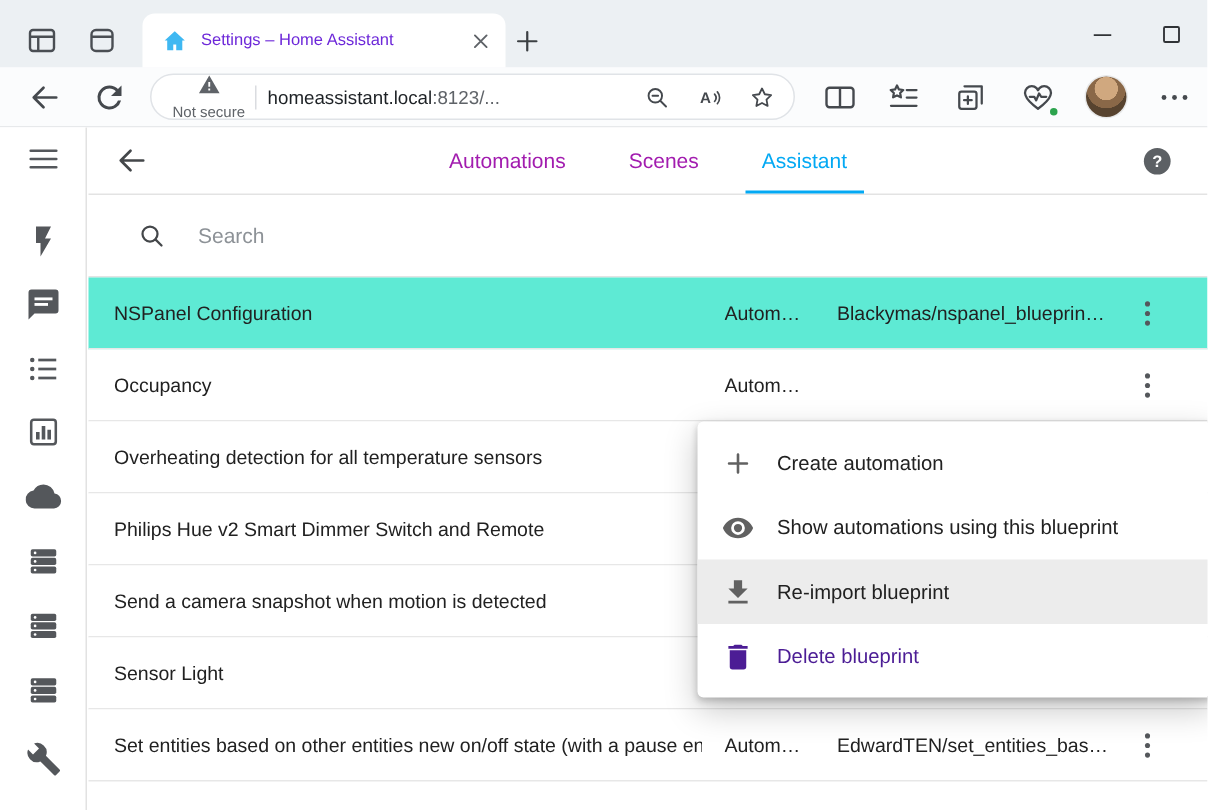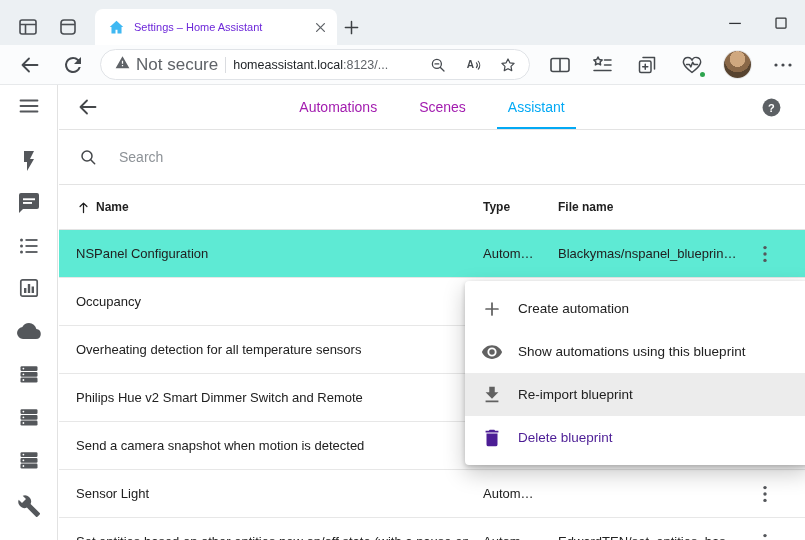--- a/index.html
+++ b/index.html
@@ -29,21 +29,21 @@
 
   
   .navbar { position: absolute; top: 45px; left: 0; right: 0; height: 40px; background: #fbfcfd; border-bottom: 1px solid #e7e9eb; }
   .nav-btn { position: absolute; top: 8px; width: 24px; height: 24px; color: #45494e; }
   .nb-back { left: 18px; } .nb-refresh { left: 61px; }
   .address {
     position: absolute; left: 100px; top: 4px; width: 430px; height: 31px; background: #fff;
     border: 1px solid #e0e3e7; border-radius: 16px; display: flex; align-items: center;
     gap: 7px; padding: 0 12px 0 14px;
   }
-  .sec-badge { display: flex; align-items: flex-start; gap: 6px; color: #5f6368; font-size: 17px; white-space: nowrap; }
+  .sec-badge { display: flex; align-items: center; gap: 6px; color: #5f6368; font-size: 10px; white-space: nowrap; flex-direction: column; }
   .sec-badge .ic16 { width: 15px; height: 15px; }
   .addr-div { width: 1px; height: 16px; background: #dadce0; }
   .url { font-size: 12.5px; color: #1d2125; white-space: nowrap; overflow: hidden; }
   .url .rest { color: #5f6368; }
   .addr-right { margin-left: auto; display: flex; gap: 17px; align-items: center; color: #45494e; }
   .addr-right .ic { width: 18px; height: 18px; }
   .tool { position: absolute; top: 8px; width: 24px; height: 24px; color: #45494e; }
   .tl-split { left: 548px; } .tl-fav { left: 590px; } .tl-coll { left: 635px; }
   .tl-ess { left: 680px; } .tl-more { left: 771px; }
   .badge-dot { position: absolute; right: -3px; bottom: -2px; width: 9px; height: 9px; border-radius: 50%; background: #2da44e; border: 2px solid #fbfcfd; }
@@ -60,21 +60,21 @@
 
   .ha-main { position: absolute; left: 59px; right: 0; top: 0; bottom: 0; }
   .ha-header { position: relative; height: 45px; border-bottom: 1px solid #e3e3e3; display: flex; align-items: center; justify-content: center; }
   .ha-back { position: absolute; left: 17px; width: 24px; height: 24px; color: #44474a; }
   .ha-tabs { display: flex; height: 100%; }
   .ha-tab { display: flex; align-items: center; padding: 0 21px; font-size: 14px; font-weight: 500; color: #a21caf; position: relative; cursor: default; }
   .ha-tab.active { color: #03a9f4; }
   .ha-tab.active::after { content: ""; position: absolute; left: 10px; right: 10px; bottom: 0; height: 2px; background: #03a9f4; }
   .help-btn { position: absolute; right: 22px; width: 23px; height: 23px; }
 
-  .ha-search { height: 55px; border-bottom: 1px solid #e3e3e3; display: flex; align-items: center; gap: 21px; padding-left: 19px; }
+  .ha-search { height: 55px; border-bottom: 1px solid #e3e3e3; display: flex; align-items: center; gap: 21px; padding-left: 32px; }
   .search-ic { width: 20px; height: 20px; color: #44474a; flex: none; }
   .search-input { border: none; outline: none; background: transparent; font-size: 14px; color: #212121; width: 420px; font-family: inherit; }
   .search-input::placeholder { color: #8d9297; }
 
   .thead { position: relative; height: 45px; border-bottom: 1px solid #e3e3e3; font-size: 12px; font-weight: 700; color: #1f1f1f; }
   .th { position: absolute; top: 0; height: 100%; display: flex; align-items: center; gap: 5px; cursor: default; }
   .th-name { left: 17px; } .th-type { left: 424px; } .th-file { left: 499px; }
   .sort-ic { width: 15px; height: 15px; color: #1f1f1f; }
 
   .row { position: relative; height: 48px; border-bottom: 1px solid #e7e7e7; font-size: 13px; color: #212121; background: #fff; }
@@ -328,32 +328,20 @@
     <div class="ha-search">
       <span class="search-ic">
         <svg viewBox="0 0 24 24" fill="none" stroke="currentColor" stroke-width="1.8" stroke-linecap="round">
             <circle cx="10.8" cy="10.8" r="6"></circle>
             <path d="M15.3 15.3 20 20"></path>
           </svg>
       </span>
       <input class="search-input" type="text" placeholder="Search" style="">
     </div>
 
-    <div class="thead">
-      <span class="th th-name">
-        <span class="sort-ic">
-          <svg viewBox="0 0 24 24" fill="none" stroke="currentColor" stroke-width="2" stroke-linecap="round" stroke-linejoin="round">
-              <path d="M12 20V5M6.5 10.5 12 5l5.5 5.5"></path>
-            </svg>
-        </span>
-        <span>Name</span>
-      </span>
-      <span class="th th-type">Type</span>
-      <span class="th th-file">File name</span>
-    </div>
 
     <div class="rows">
       <div class="row hl">
         <span class="cell c-name">NSPanel Configuration</span>
         <span class="cell c-type">Autom…</span>
         <span class="cell c-file">Blackymas/nspanel_blueprin…</span>
         <span class="kebab">
             <svg viewBox="0 0 24 24" fill="currentColor">
               <circle cx="12" cy="5.6" r="1.7"></circle>
               <circle cx="12" cy="12" r="1.7"></circle>

